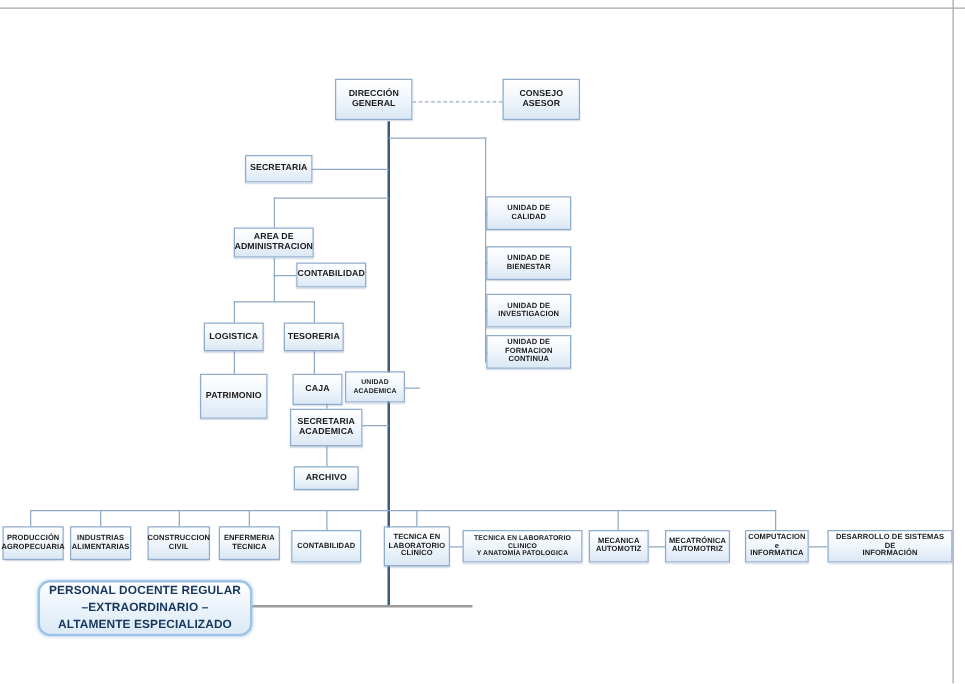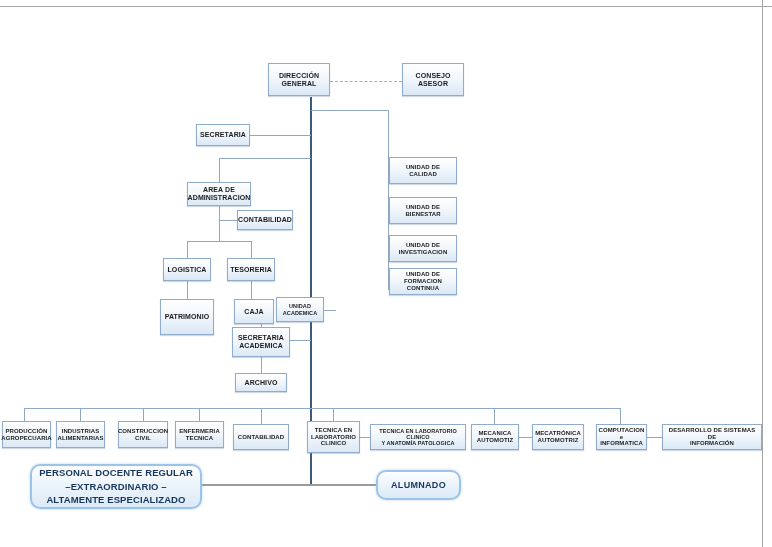--- a/index.html
+++ b/index.html
@@ -216,15 +216,14 @@
   <div class="node t6" style="left:596px; top:424px; width:51px; height:26px;">COMPUTACION
 e INFORMATICA</div>
 
   <div class="node t6" style="left:662px; top:424px; width:100px; height:26px;">DESARROLLO DE SISTEMAS DE
 INFORMACIÓN</div>
 
   <div class="node round big" style="left:30px; top:464px; width:172px; height:45px;">PERSONAL DOCENTE REGULAR
 –EXTRAORDINARIO –
 ALTAMENTE ESPECIALIZADO</div>
 
-  <div class="node round small" style="left:376px; top:470px; width:85px; height:30px;">ALUMNADO</div>
 
 </div>
 
 </body></html>

